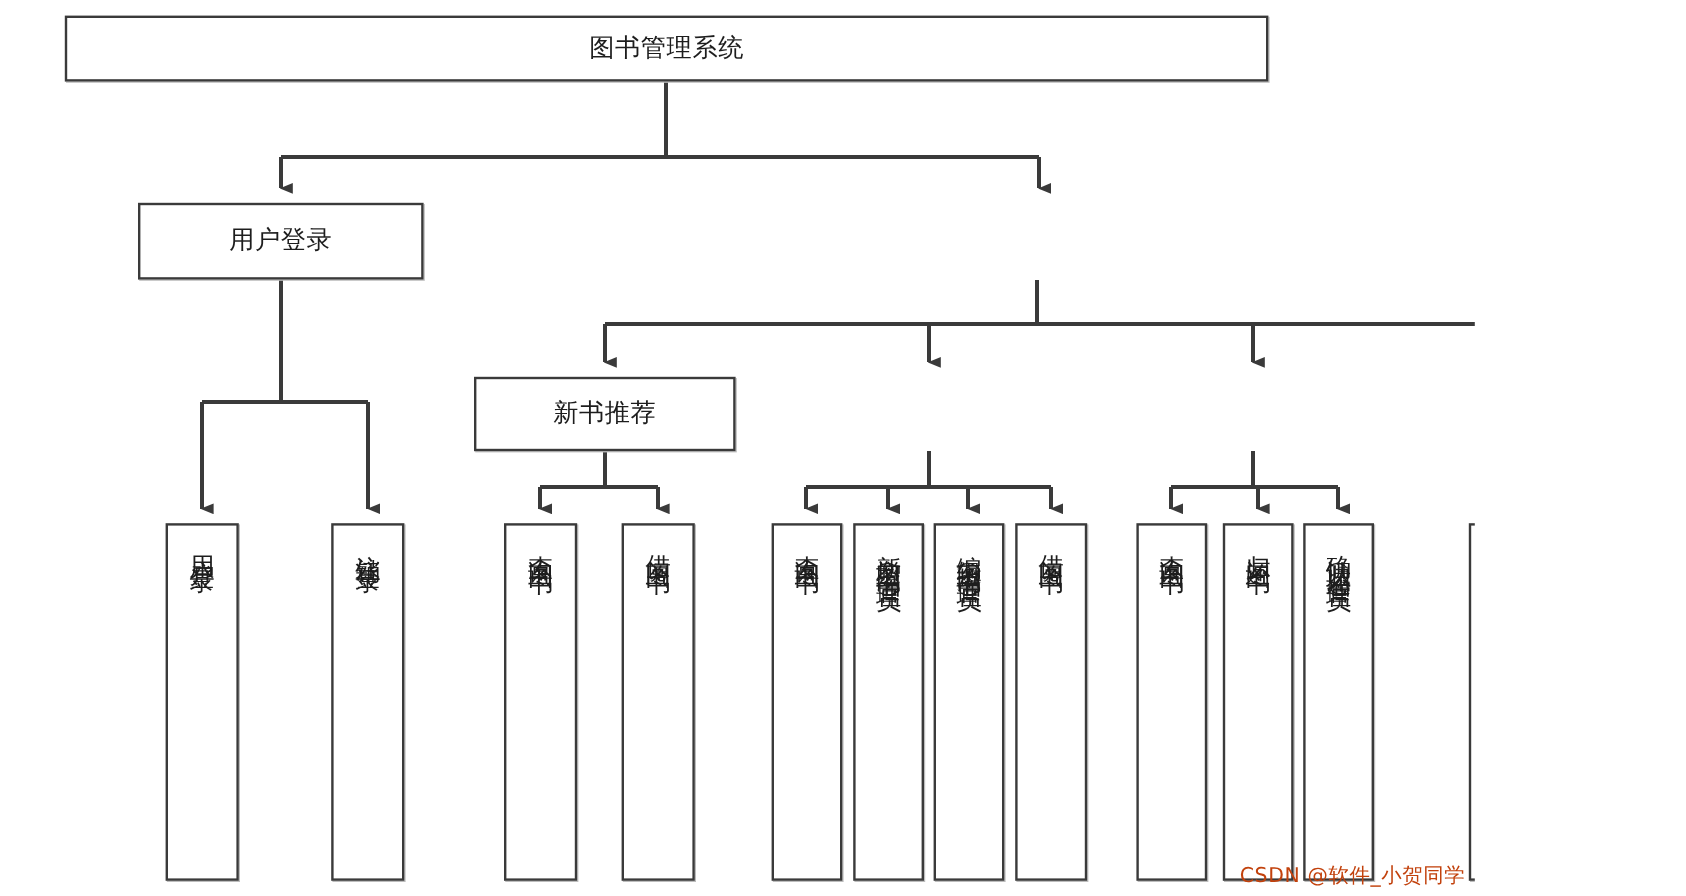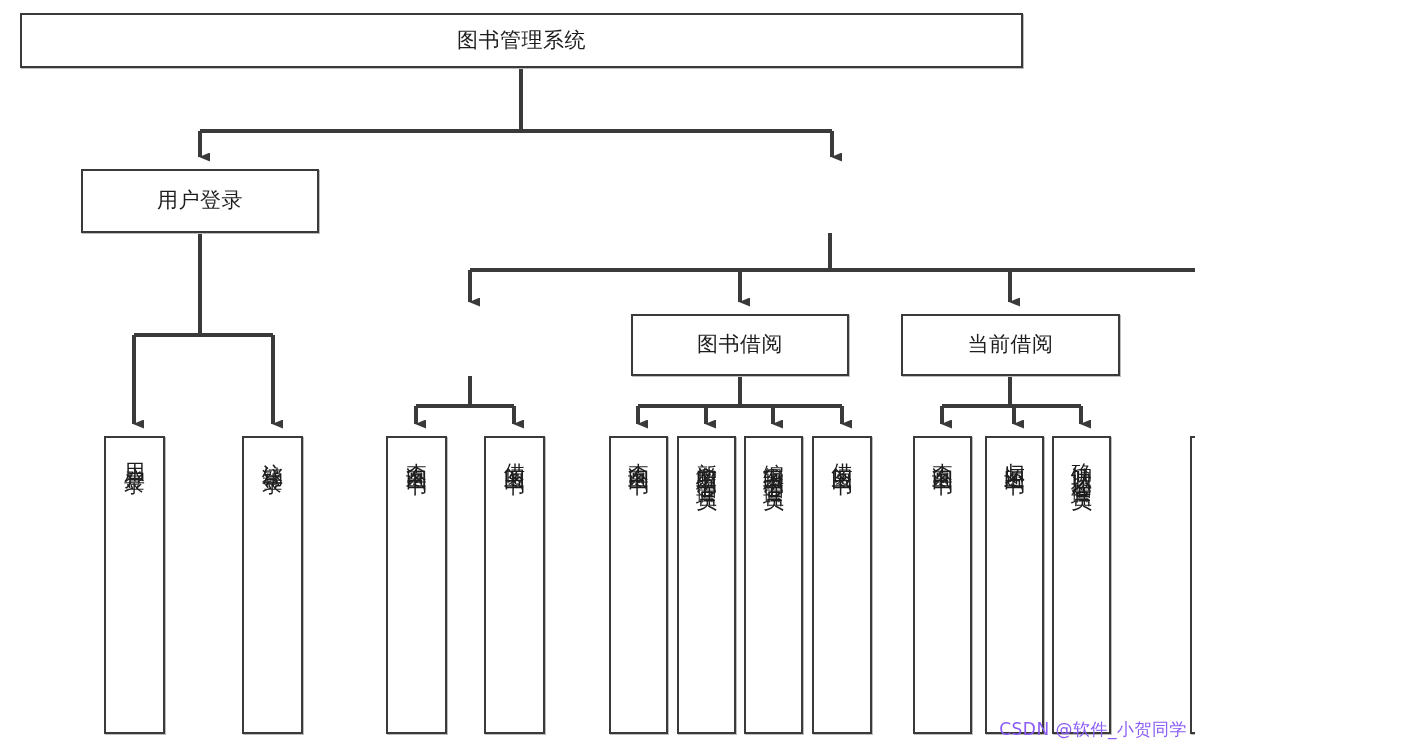--- a/index.html
+++ b/index.html
@@ -7,20 +7,21 @@
     padding: 0;
     background: #ffffff;
   }
   #diagram-root {
     position: relative;
     width: 1195px;
     height: 747px;
     background: #ffffff;
     font-family: "DejaVu Sans", "Liberation Sans", sans-serif;
     overflow: hidden;
+    margin-left: 34px;
   }
   svg.diagram-canvas {
     position: absolute;
     left: 0;
     top: 0;
     width: 1405px;
     height: 747px;
   }
   .node-box {
     position: absolute;
@@ -55,21 +56,21 @@
     letter-spacing: 4px;
     line-height: 1.05;
     white-space: nowrap;
     text-align: left;
   }
   .watermark {
     position: absolute;
     right: 8px;
     bottom: 6px;
     font-size: 17px;
-    color: #8b5cf6;
+    color: #c2410c;
     white-space: nowrap;
     letter-spacing: 0.5px;
   }
 </style>
 </head>
 <body>
 
 <div id="diagram-root">
 
   <svg class="diagram-canvas" viewBox="0 0 1405 747" xmlns="http://www.w3.org/2000/svg">
@@ -123,25 +124,22 @@
   </svg>
 
   <div class="node-box horizontal" style="left:20px; top:13px; width:1003px; height:55px;">
     <span class="node-label-h">图书管理系统</span>
   </div>
 
   <div class="node-box horizontal" style="left:81px; top:169px; width:238px; height:64px;">
     <span class="node-label-h">用户登录</span>
   </div>
 
-  <div class="node-box horizontal" style="left:631px; top:314px; width:218px; height:62px;">
-    <span class="node-label-h">图书借阅</span>
-  </div>
-  <div class="node-box horizontal" style="left:901px; top:314px; width:219px; height:62px;">
-    <span class="node-label-h">当前借阅</span>
+  <div class="node-box horizontal" style="left:361px; top:314px; width:218px; height:62px;">
+    <span class="node-label-h">新书推荐</span>
   </div>
 
   <div class="node-box vertical" style="left:104px; top:436px; width:61px; height:298px;">
     <span class="node-label-v">用户登录</span>
   </div>
   <div class="node-box vertical" style="left:242px; top:436px; width:61px; height:298px;">
     <span class="node-label-v">注销登录</span>
   </div>
   <div class="node-box vertical" style="left:386px; top:436px; width:61px; height:298px;">
     <span class="node-label-v">查询图书</span>

